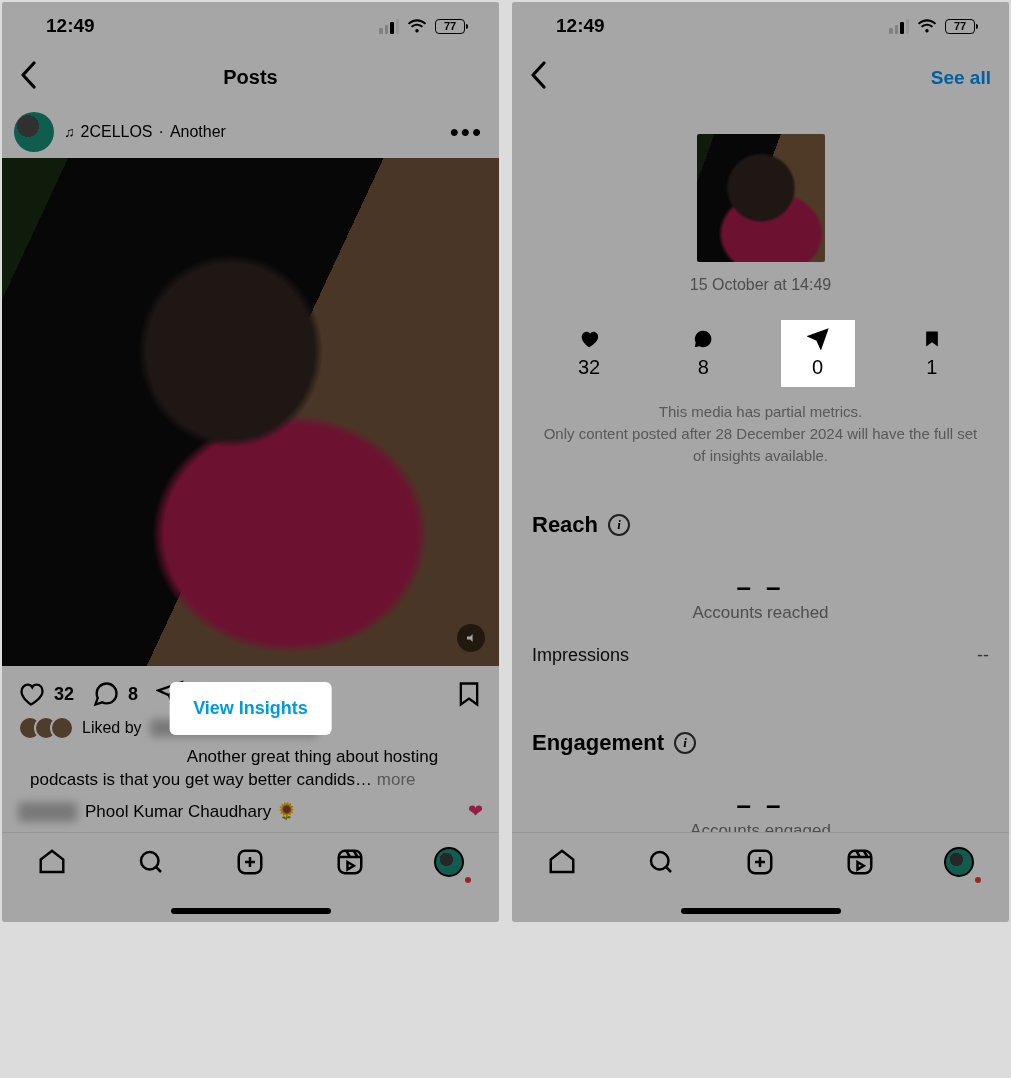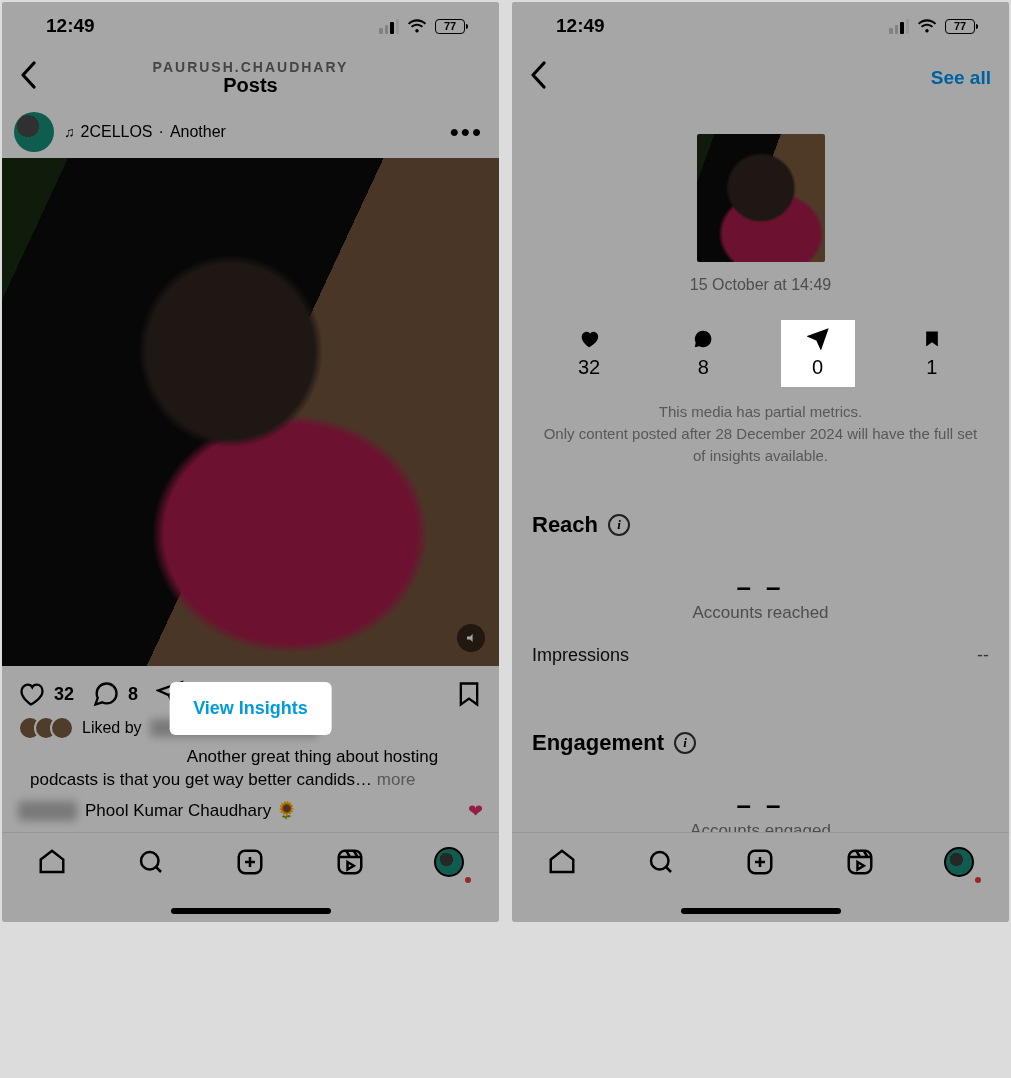--- a/index.html
+++ b/index.html
@@ -90,21 +90,21 @@
   .ico svg { width:28px; height:28px; }
   .bookmark-right { margin-left:auto; }
   .liked-by { display:flex; align-items:center; gap:8px; padding:2px 16px; font-size:16px;}
   .stack { display:flex;}
   .stack .dot {
     width:24px;height:24px;border-radius:50%;background:#7a5c42;border:2px solid #fff;margin-left:-8px;
   }
   .stack .dot:first-child{margin-left:0;}
   .caption { padding:4px 28px; font-size:17px; line-height:1.35; color:#000;}
   .caption .more { color:#888;}
-  .comment-row { display:flex; align-items:center; gap:8px; padding:4px 16px; font-size:17px;}
+  .comment-row { display:flex; align-items:flex-end; gap:8px; padding:4px 16px; font-size:17px;}
   .blur-box { filter:blur(4px); background:#bbb; border-radius:4px; color:transparent; padding:0 4px;}
   .post-date { color:#888; font-size:15px; padding:6px 16px;}
   .red-heart { color:#e1306c; margin-left:auto; font-size:18px;}
   
   .tabbar {
     position:absolute; bottom:0; left:0; right:0; height:90px; background:#fff;
     display:flex; justify-content:space-around; align-items:flex-start; padding-top:14px;
     border-top:1px solid #e8e8e8;
   }
   .tabbar .tab { width:40px; display:flex; justify-content:center; position:relative;}
@@ -163,21 +163,20 @@
     </div>
   </div>
 
   <div class="nav-header">
     <span class="nav-back">
       <svg width="18" height="28" viewBox="0 0 18 28">
           <path d="M14 2 L3 14 L14 26" stroke="#000" stroke-width="3.2" fill="none" stroke-linecap="round" stroke-linejoin="round"></path>
         </svg>
     </span>
     <div class="nav-title-wrap">
-      <div class="nav-subtitle">PAURUSH.CHAUDHARY</div>
       <div class="nav-title">Posts</div>
     </div>
   </div>
 
   <div class="post-head">
     <div class="avatar"></div>
     <div class="music-row">
       <span class="music-note">♫</span>
       <span>2CELLOS</span>
       <span>·</span>

